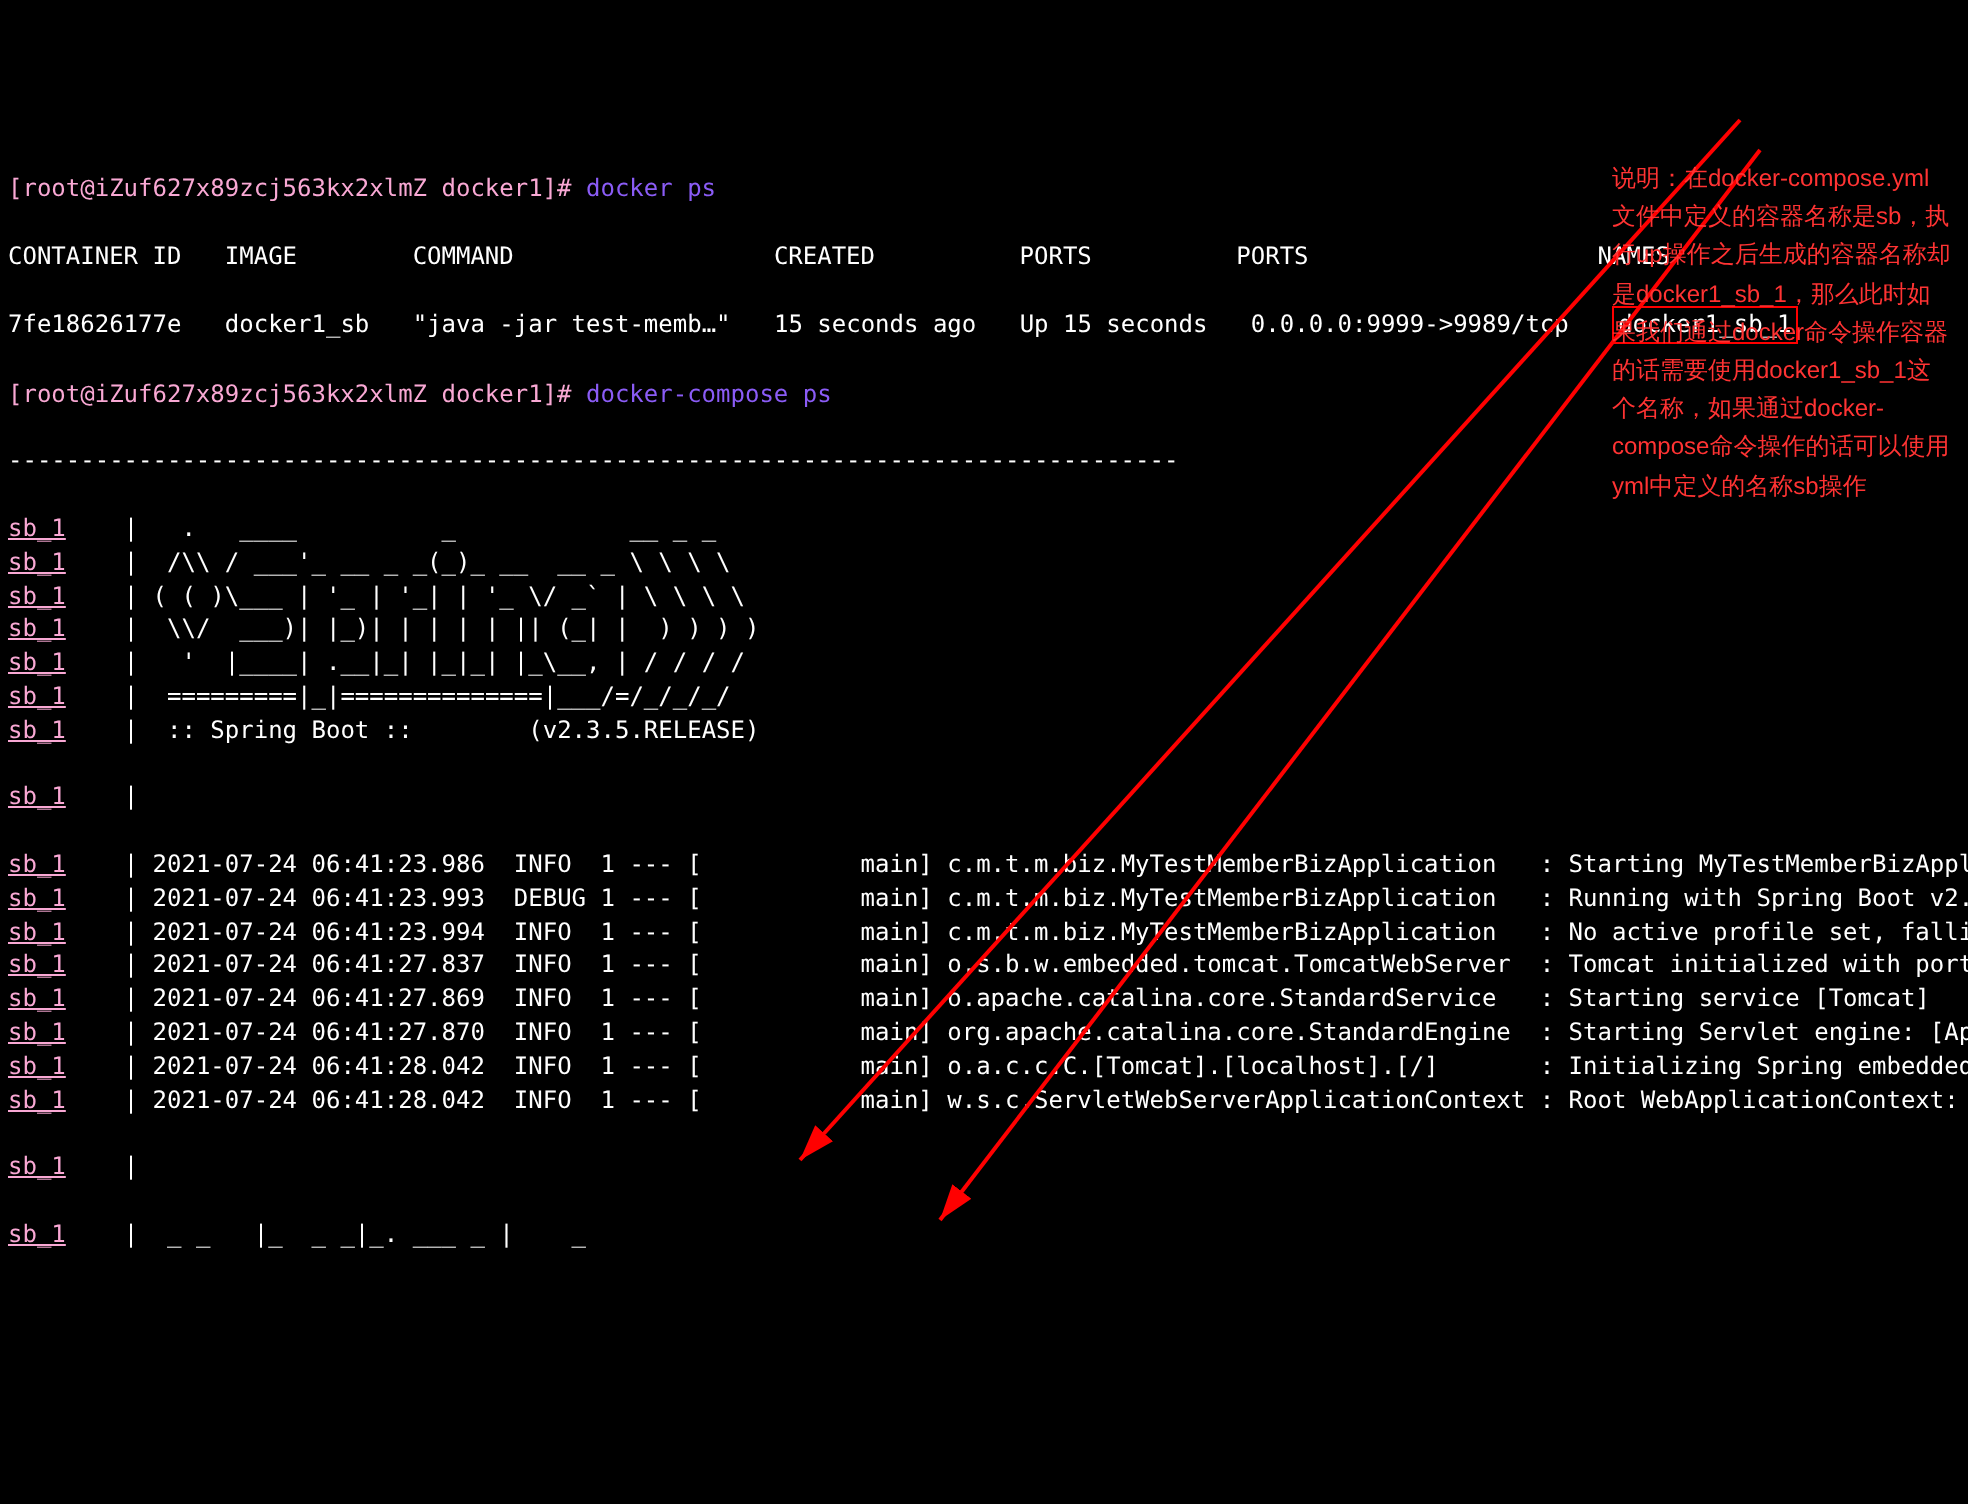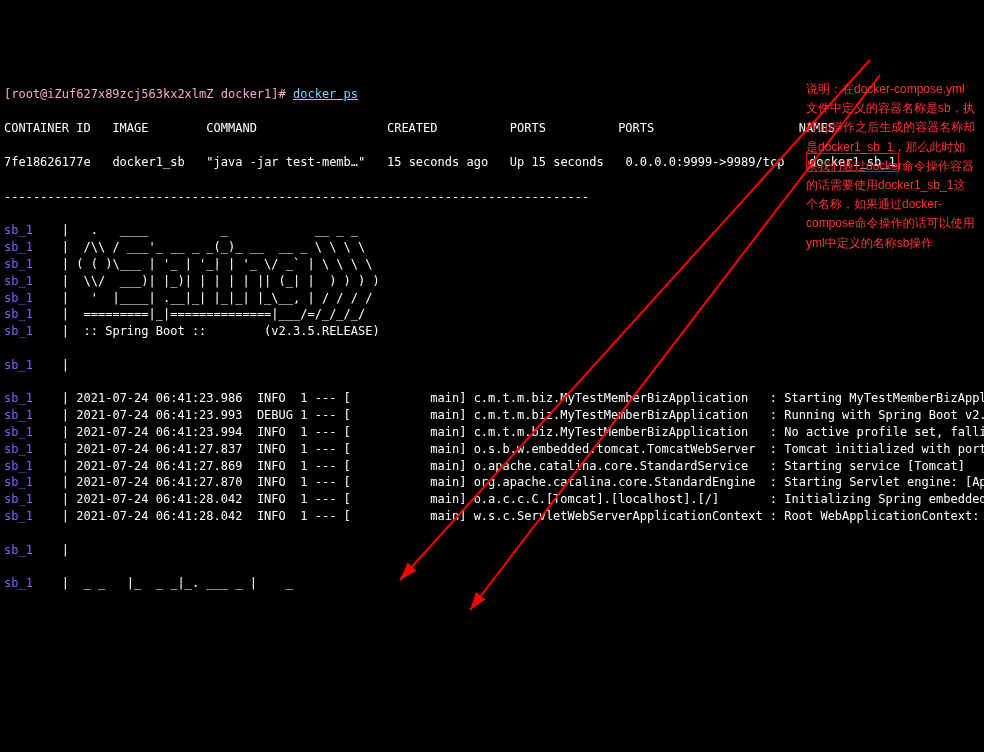--- a/index.html
+++ b/index.html
@@ -10,22 +10,22 @@
   font-size: 12px;
   line-height: 1.4;
   width: 984px;
   height: 752px;
   overflow: hidden;
   position: relative;
   white-space: pre;
 }
 .terminal { position: relative; padding: 2px 4px; }
 .prompt-user { color: #f9a8d4; }
-.prompt-cmd { color: #7dd3fc; text-decoration: underline; }
-.cyan { color: #8b5cf6; }
+.prompt-cmd { color: #8b5cf6; }
+.cyan { color: #f9a8d4; text-decoration: underline; }
 .white { color: #fff; }
 .red-box {
   border: 1px solid #ff0000;
   display: inline-block;
   padding: 0 2px;
 }
 .annotation {
   position: absolute;
   right: 8px;
   top: 80px;
@@ -50,20 +50,21 @@
 </style>
 </head>
 <body>
 
 
 
 <div class="terminal">
 <span class="line"><span class="prompt-user">[root@iZuf627x89zcj563kx2xlmZ docker1]#</span> <span class="prompt-cmd">docker ps</span></span>
 <span class="line white"><span>CONTAINER ID</span>   <span>IMAGE</span>        <span>COMMAND</span>                  <span>CREATED</span>          <span>PORTS</span>          <span>PORTS</span>                    <span>NAMES</span></span>
 <span class="line white"><span>7fe18626177e</span>   <span>docker1_sb</span>   <span>"java -jar test-memb…"</span>   <span>15 seconds ago</span>   <span>Up 15 seconds</span>   <span>0.0.0.0:9999-&gt;9989/tcp</span>   <span class="red-box">docker1_sb_1</span></span>
+<span class="line"><span class="prompt-user">[root@iZuf627x89zcj563kx2xlmZ docker1]#</span> <span class="prompt-cmd">docker-compose ps</span></span>
 <span class="line white">---------------------------------------------------------------------------------</span>
 <div id="banner1"><span class="line"><span class="cyan">sb_1</span>    <span class="white">|</span> <span class="white">  .   ____          _            __ _ _</span></span><span class="line"><span class="cyan">sb_1</span>    <span class="white">|</span> <span class="white"> /\\ / ___'_ __ _ _(_)_ __  __ _ \ \ \ \</span></span><span class="line"><span class="cyan">sb_1</span>    <span class="white">|</span> <span class="white">( ( )\___ | '_ | '_| | '_ \/ _` | \ \ \ \</span></span><span class="line"><span class="cyan">sb_1</span>    <span class="white">|</span> <span class="white"> \\/  ___)| |_)| | | | | || (_| |  ) ) ) )</span></span><span class="line"><span class="cyan">sb_1</span>    <span class="white">|</span> <span class="white">  '  |____| .__|_| |_|_| |_\__, | / / / /</span></span><span class="line"><span class="cyan">sb_1</span>    <span class="white">|</span> <span class="white"> =========|_|==============|___/=/_/_/_/</span></span><span class="line"><span class="cyan">sb_1</span>    <span class="white">|</span> <span class="white"> :: Spring Boot ::        (v2.3.5.RELEASE)</span></span></div>
 <span class="line"><span class="cyan">sb_1</span>    <span class="white">|</span></span>
 <div id="logs1-c"><span class="line"><span class="cyan">sb_1</span>    <span class="white">|</span> <span class="white">2021-07-24 06:41:23.986  INFO  1 --- [           main] c.m.t.m.biz.MyTestMemberBizApplication   : Starting MyTestMemberBizApplication</span></span><span class="line"><span class="cyan">sb_1</span>    <span class="white">|</span> <span class="white">2021-07-24 06:41:23.993  DEBUG 1 --- [           main] c.m.t.m.biz.MyTestMemberBizApplication   : Running with Spring Boot v2.3.5.REL</span></span><span class="line"><span class="cyan">sb_1</span>    <span class="white">|</span> <span class="white">2021-07-24 06:41:23.994  INFO  1 --- [           main] c.m.t.m.biz.MyTestMemberBizApplication   : No active profile set, falling back</span></span><span class="line"><span class="cyan">sb_1</span>    <span class="white">|</span> <span class="white">2021-07-24 06:41:27.837  INFO  1 --- [           main] o.s.b.w.embedded.tomcat.TomcatWebServer  : Tomcat initialized with port(s): 99</span></span><span class="line"><span class="cyan">sb_1</span>    <span class="white">|</span> <span class="white">2021-07-24 06:41:27.869  INFO  1 --- [           main] o.apache.catalina.core.StandardService   : Starting service [Tomcat]</span></span><span class="line"><span class="cyan">sb_1</span>    <span class="white">|</span> <span class="white">2021-07-24 06:41:27.870  INFO  1 --- [           main] org.apache.catalina.core.StandardEngine  : Starting Servlet engine: [Apache To</span></span><span class="line"><span class="cyan">sb_1</span>    <span class="white">|</span> <span class="white">2021-07-24 06:41:28.042  INFO  1 --- [           main] o.a.c.c.C.[Tomcat].[localhost].[/]       : Initializing Spring embedded WebApp</span></span><span class="line"><span class="cyan">sb_1</span>    <span class="white">|</span> <span class="white">2021-07-24 06:41:28.042  INFO  1 --- [           main] w.s.c.ServletWebServerApplicationContext : Root WebApplicationContext: initial</span></span></div>
 <span class="line"><span class="cyan">sb_1</span>    <span class="white">|</span></span>
 <div id="mybatis-c"><span class="line"><span class="cyan">sb_1</span>    <span class="white">|</span> <span class="white"> _ _   |_  _ _|_. ___ _ |    _ </span></span></div>
 
 
 
 

